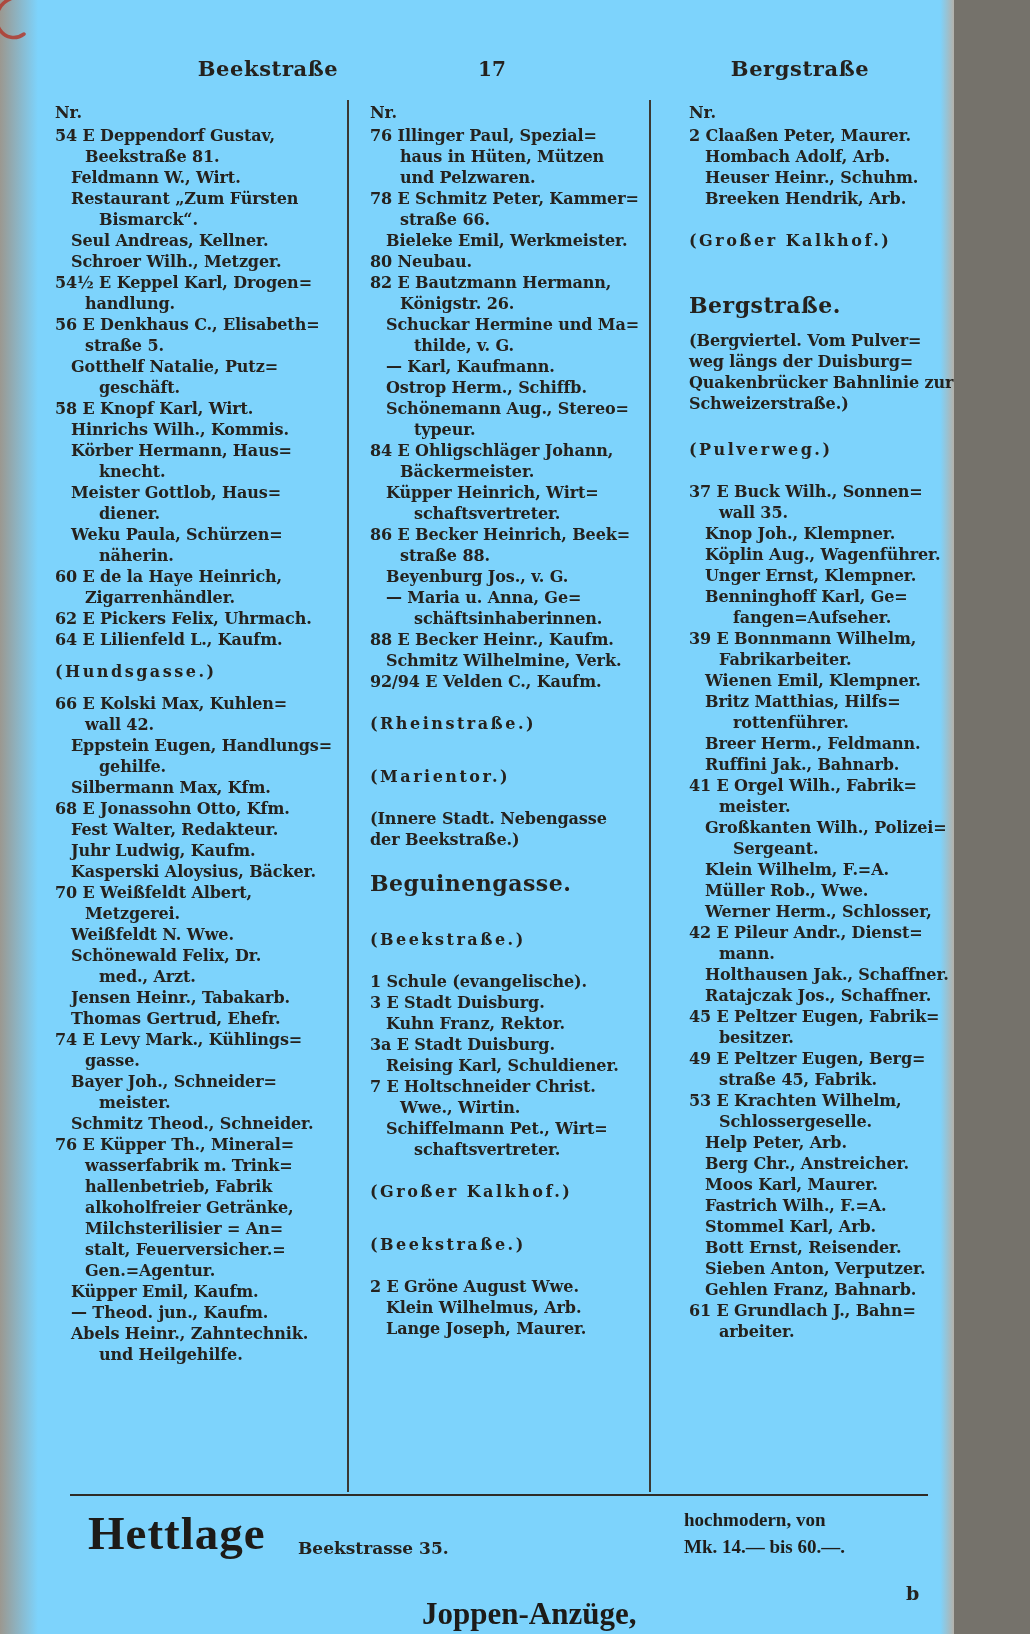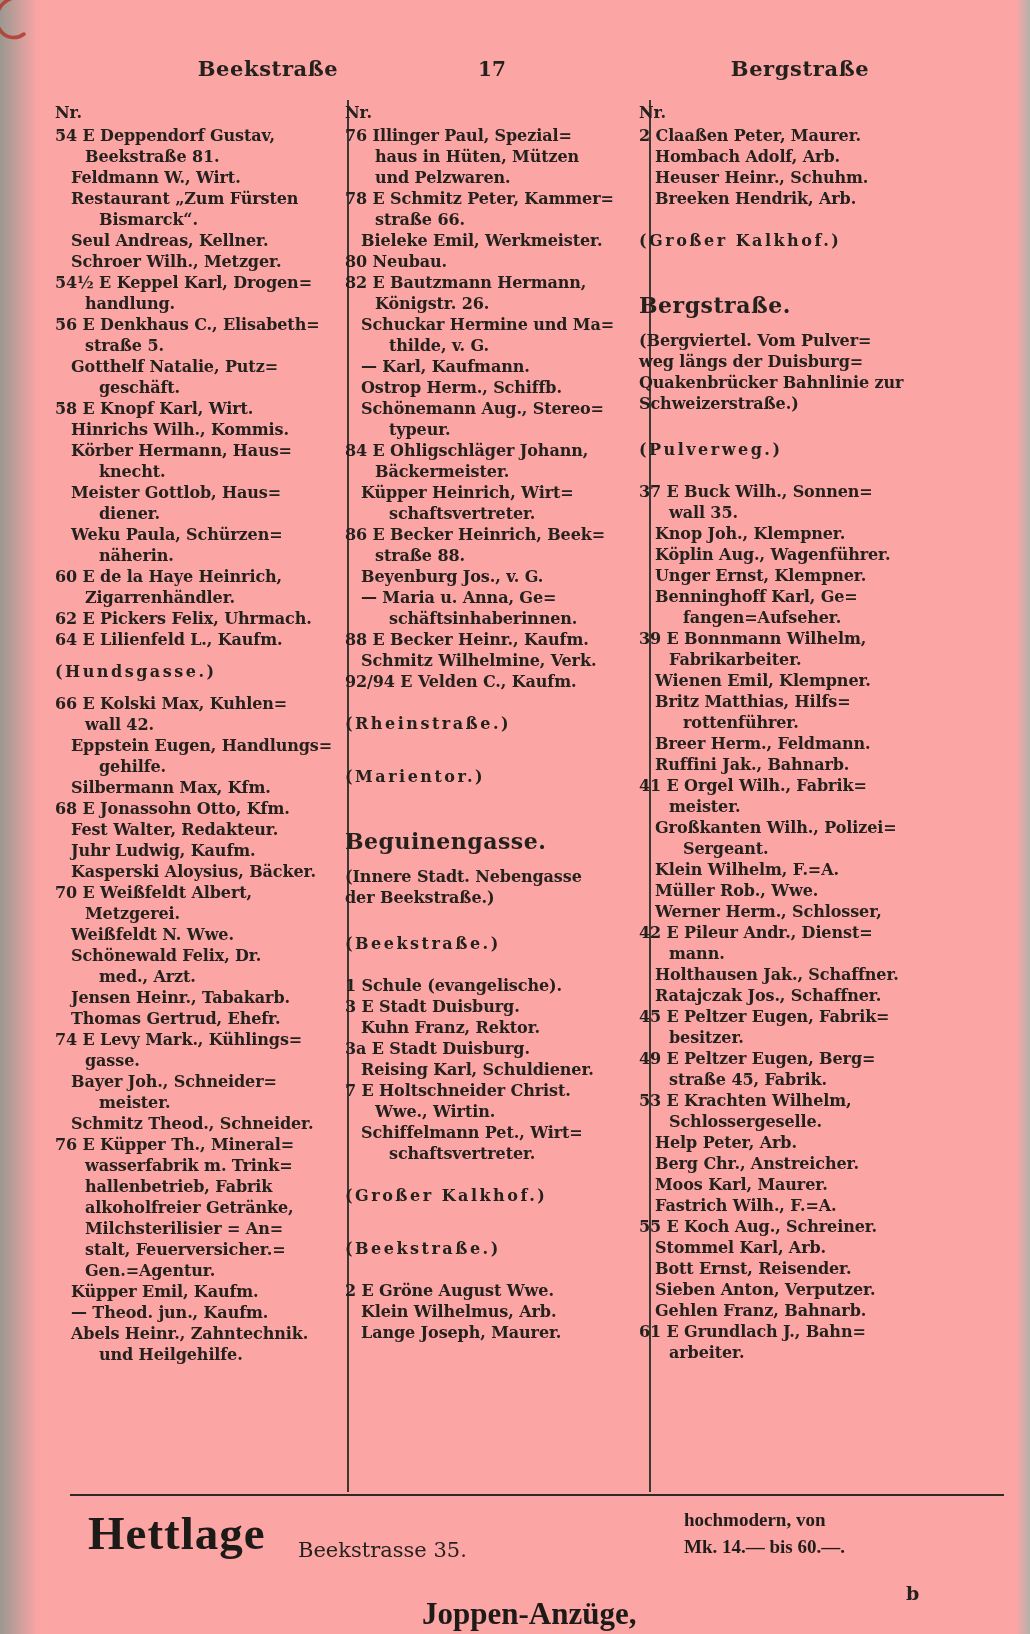--- a/index.html
+++ b/index.html
@@ -1,39 +1,39 @@
 <!DOCTYPE html>
 <html><head>
 <meta charset="utf-8">
 <style>
   *{box-sizing:border-box}
   html,body{margin:0;padding:0}
   body{background:#75726b;font-family:"DejaVu Serif",serif}
-  .page{position:relative;width:1030px;height:1634px;background:#fca5a5;color:#25221e;font-weight:700;overflow:hidden}
+  .page{position:relative;width:954px;height:1634px;background:#7dd3fc;color:#25221e;font-weight:700;overflow:hidden}
   .gutter{position:absolute;left:0;top:0;bottom:0;width:38px;background:linear-gradient(90deg,#9b9890,rgba(200,198,192,0));pointer-events:none}
   .edge-right{position:absolute;right:0;top:0;bottom:0;width:14px;background:linear-gradient(270deg,#b4b1aa,rgba(200,198,192,0));pointer-events:none}
 
   .htitle{position:absolute;top:56px;transform:translateX(-50%);font-size:21px;letter-spacing:.6px;white-space:nowrap}
   .hnum{position:absolute;top:57px;transform:translateX(-50%);font-size:20px}
 
-  .cols{position:absolute;left:55px;top:102px;width:930px;height:1392px;display:grid;grid-template-columns:286px 290px 324px;column-gap:4px;overflow:hidden}
+  .cols{position:absolute;left:55px;top:102px;width:930px;height:1392px;display:grid;grid-template-columns:286px 290px 324px;column-gap:29px;overflow:hidden}
   .rule{position:absolute;top:100px;height:1392px;width:2px;background:#3b3832}
 
   .b{font-size:16px;line-height:21px;white-space:pre-line;letter-spacing:-0.1px}
   .nr{margin-bottom:2px}
   .house{padding-left:30px;text-indent:-30px}
   .res{padding-left:44px;text-indent:-28px}
   .note{text-align:left;letter-spacing:2.5px;margin:11px 0;white-space:normal}
   .heading{text-align:left;font-size:22px;line-height:26px;margin:20px 0 12px;letter-spacing:.5px;white-space:normal}
   .para{margin:0 0 4px}
   .gap{height:10px}
 
   .footrule{position:absolute;left:70px;right:26px;top:1494px;height:2px;background:#2e2b26}
   .brand{position:absolute;left:88px;top:1510px;font-size:47px;line-height:47px;letter-spacing:1px;font-weight:700;font-family:"Liberation Serif",serif;color:#1d1b18}
-  .addr{position:absolute;left:298px;top:1538px;font-size:21px;font-weight:400}
+  .addr{position:absolute;left:298px;top:1538px;font-size:17px;font-weight:700}
   .product{position:absolute;left:422px;top:1596px;font-size:31px;font-weight:700;font-family:"Liberation Serif",serif;color:#1d1b18}
   .tagline{position:absolute;left:684px;top:1506px;font-size:19px;line-height:27px;font-weight:700;font-family:"Liberation Serif",serif;color:#201d1a}
   .sig{position:absolute;left:906px;top:1582px;font-size:19px}
   .redmark{position:absolute;left:-8px;top:-6px;pointer-events:none}
 </style>
 </head>
 <body>
 
 <div class="page">
   <div class="gutter"></div>
@@ -139,23 +139,23 @@
         <div class="b res">— Maria u. Anna, Ge=
 schäftsinhaberinnen.</div>
         <div class="b house">88 E Becker Heinr., Kaufm.</div>
         <div class="b res">Schmitz Wilhelmine, Verk.</div>
         <div class="b house">92/94 E Velden C., Kaufm.</div>
         <div class="b gap"></div>
         <div class="b note">(Rheinstraße.)</div>
         <div class="b gap"></div>
         <div class="b note">(Marientor.)</div>
         <div class="b gap"></div>
-        <div class="b heading">Beguinengasse.</div>
         <div class="b para">(Innere Stadt. Nebengasse
 der Beekstraße.)</div>
+        <div class="b heading">Beguinengasse.</div>
         <div class="b gap"></div>
         <div class="b note">(Beekstraße.)</div>
         <div class="b gap"></div>
         <div class="b house">1 Schule (evangelische).</div>
         <div class="b house">3 E Stadt Duisburg.</div>
         <div class="b res">Kuhn Franz, Rektor.</div>
         <div class="b house">3a E Stadt Duisburg.</div>
         <div class="b res">Reising Karl, Schuldiener.</div>
         <div class="b house">7 E Holtschneider Christ.
 Wwe., Wirtin.</div>
@@ -215,21 +215,20 @@
         <div class="b house">45 E Peltzer Eugen, Fabrik=
 besitzer.</div>
         <div class="b house">49 E Peltzer Eugen, Berg=
 straße 45, Fabrik.</div>
         <div class="b house">53 E Krachten Wilhelm,
 Schlossergeselle.</div>
         <div class="b res">Help Peter, Arb.</div>
         <div class="b res">Berg Chr., Anstreicher.</div>
         <div class="b res">Moos Karl, Maurer.</div>
         <div class="b res">Fastrich Wilh., F.=A.</div>
-        <div class="b house">55 E Koch Aug., Schreiner.</div>
         <div class="b res">Stommel Karl, Arb.</div>
         <div class="b res">Bott Ernst, Reisender.</div>
         <div class="b res">Sieben Anton, Verputzer.</div>
         <div class="b res">Gehlen Franz, Bahnarb.</div>
         <div class="b house">61 E Grundlach J., Bahn=
 arbeiter.</div>
       </div>
   </div>
 
   <div class="footrule"></div>

